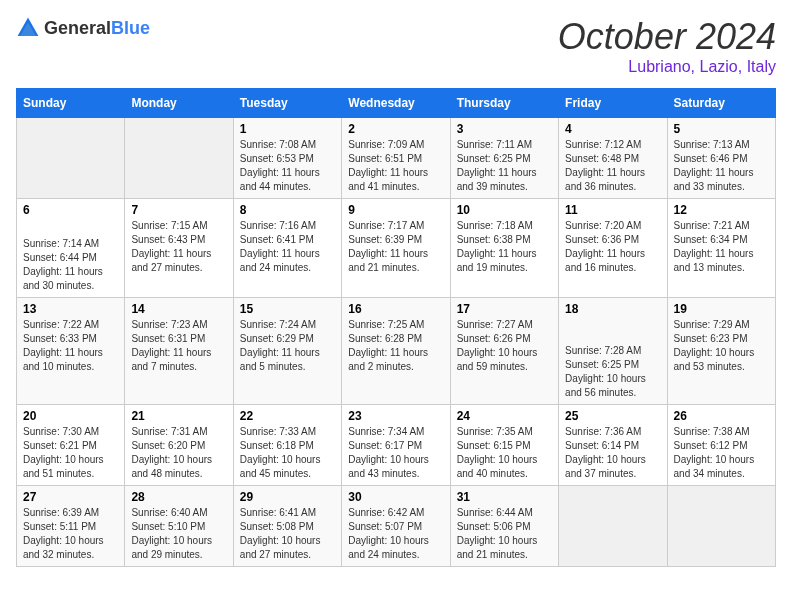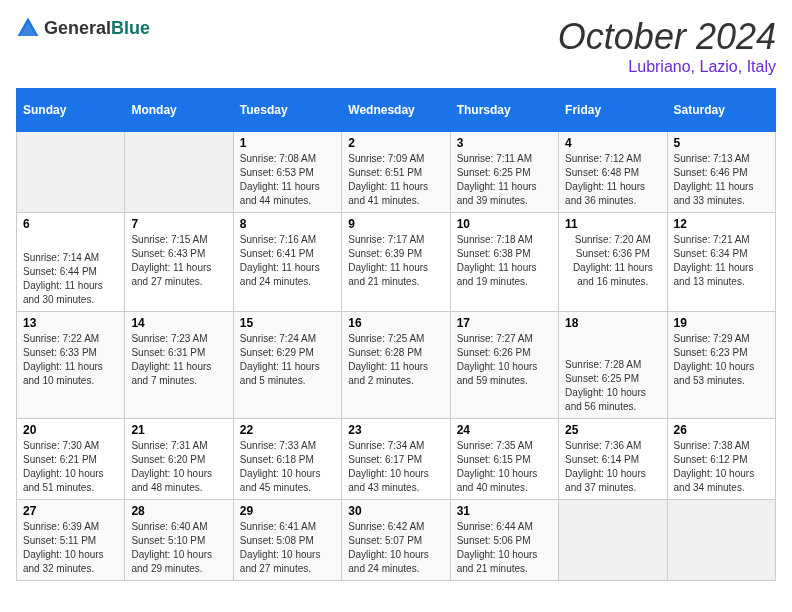--- a/index.html
+++ b/index.html
@@ -22,21 +22,21 @@
       gap: 4px;
     }
     .logo-text-general {
       font-size: 18px;
       font-weight: bold;
       color: #333;
     }
     .logo-text-blue {
       font-size: 18px;
       font-weight: bold;
-      color: #0f766e;
+      color: #3b82f6;
     }
     .logo-icon {
       width: 24px;
       height: 24px;
     }
     .title-block {
       text-align: right;
     }
     .month-title {
       font-size: 36px;
@@ -50,21 +50,21 @@
     }
     table {
       width: 100%;
       border-collapse: collapse;
       font-size: 11px;
     }
     thead tr th {
       background-color: #1a73e8;
       color: #fff;
       text-align: left;
-      padding: 14px 6px;
+      padding: 7px 6px;
       font-size: 12px;
       font-weight: bold;
       border: 1px solid #1a73e8;
     }
     tbody tr td {
       border: 1px solid #ccc;
       padding: 4px 6px;
       vertical-align: top;
       width: calc(100% / 7);
       height: 80px;
@@ -180,21 +180,21 @@
 Daylight: 11 hours and 21 minutes.</div>
         </td>
         <td>
           <span class="day-number">10</span>
           <div class="day-info" style="white-space: pre-line;">Sunrise: 7:18 AM
 Sunset: 6:38 PM
 Daylight: 11 hours and 19 minutes.</div>
         </td>
         <td>
           <span class="day-number">11</span>
-          <div class="day-info" style="white-space: pre-line; text-align: center;">Sunrise: 7:20 AM
+          <div class="day-info" style="white-space: pre-line;">Sunrise: 7:20 AM
 Sunset: 6:36 PM
 Daylight: 11 hours and 16 minutes.</div>
         </td>
         <td>
           <span class="day-number">12</span>
           <div class="day-info" style="white-space: pre-line;">Sunrise: 7:21 AM
 Sunset: 6:34 PM
 Daylight: 11 hours and 13 minutes.</div>
         </td>
       </tr>

